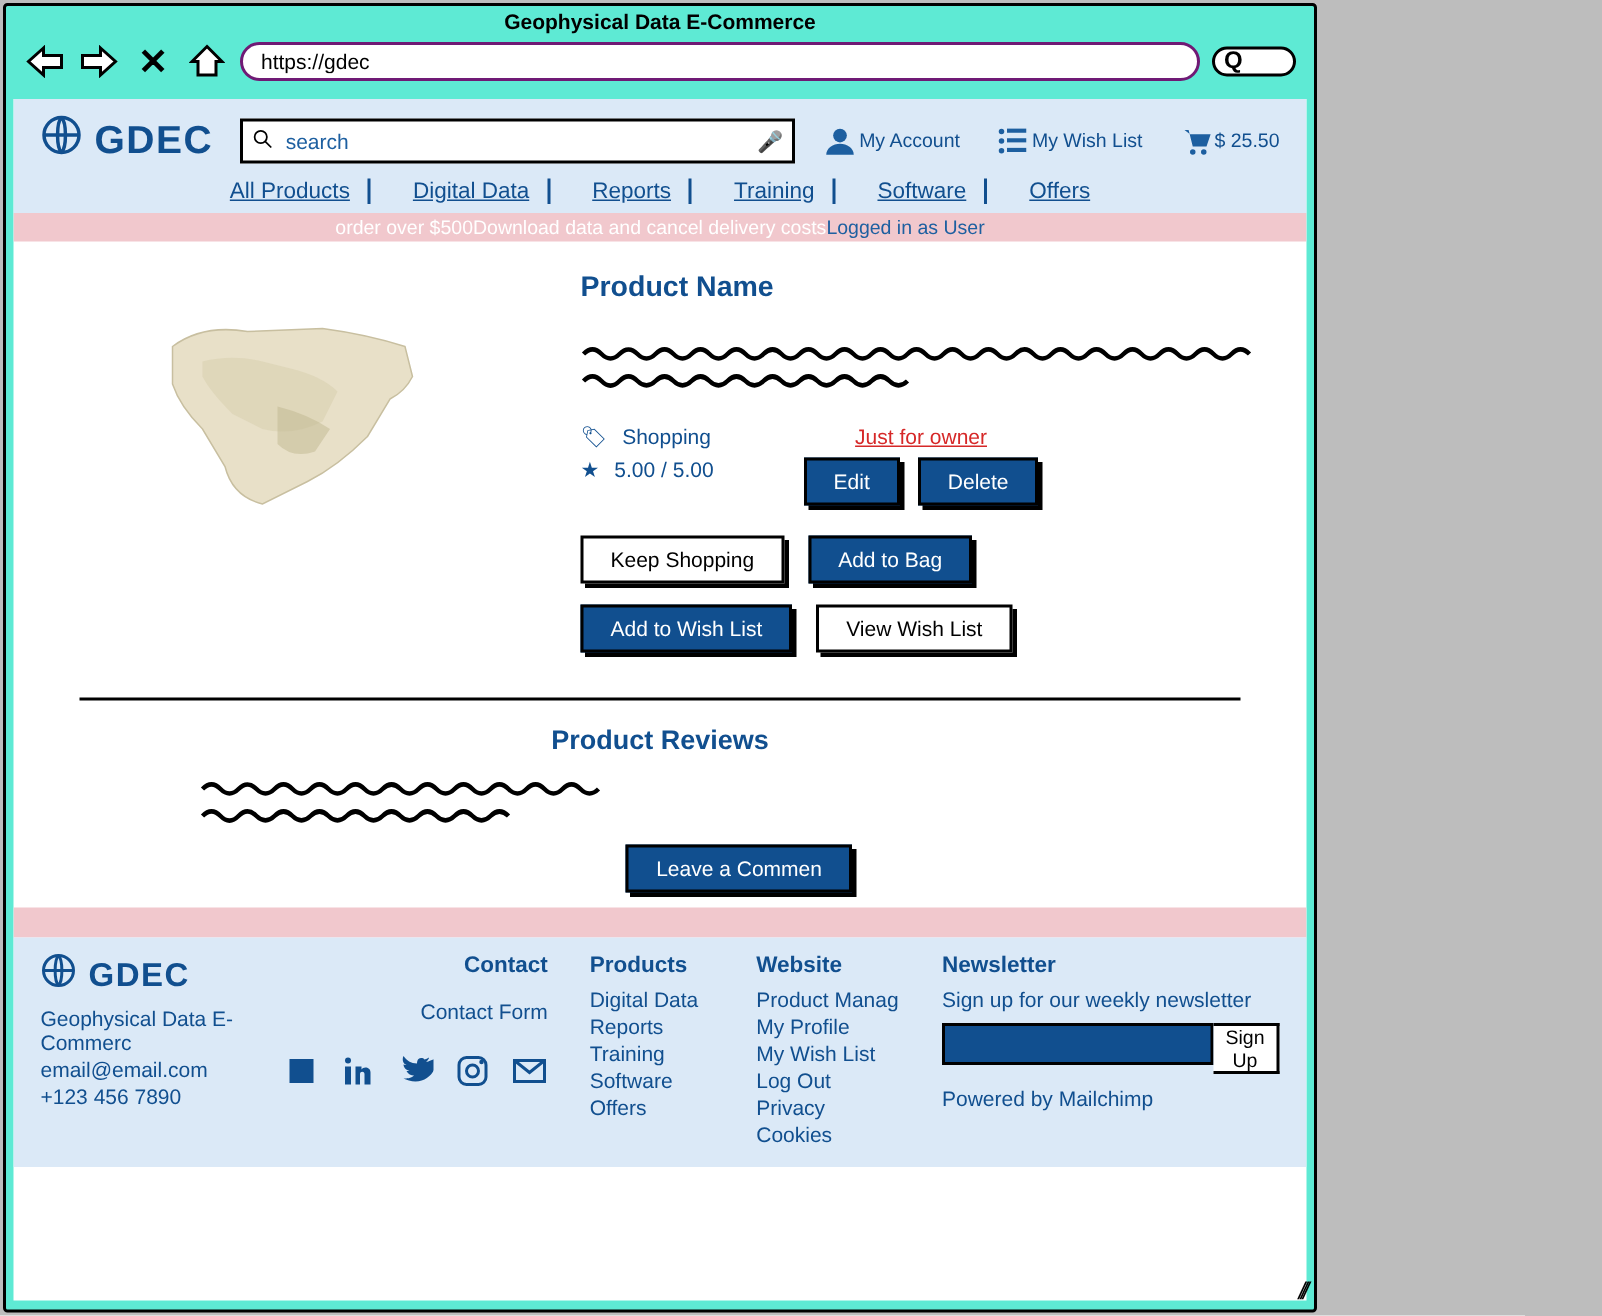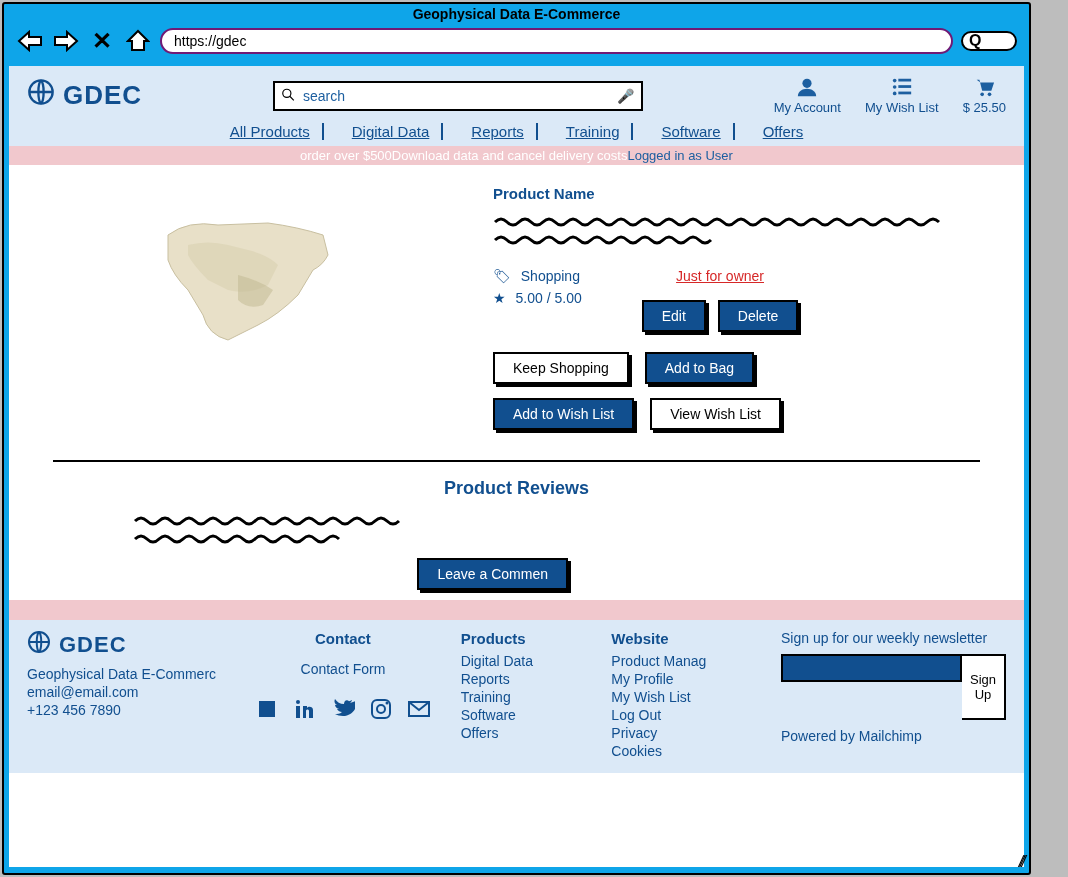--- a/index.html
+++ b/index.html
@@ -1,75 +1,75 @@
 <!DOCTYPE html>
 <html><head>
 <meta charset="utf-8">
 <style>
 *{box-sizing:border-box;margin:0;padding:0;font-family:Arial,sans-serif}
 body{background:#bdbdbd;width:1068px;height:877px;overflow:hidden}
-.browser-chrome{background:#0ea5e9;border:2px solid #000;border-radius:3px;width:1029px;height:873px;margin:2px;position:relative}
+.browser-chrome{background:#5eead4;border:2px solid #000;border-radius:3px;width:876px;height:873px;margin:2px;position:relative}
 .titlebar{text-align:center;font-weight:bold;font-size:14px;padding:2px}
 .nav-toolbar{display:flex;align-items:center;gap:8px;padding:4px 12px}
 .nav-btn{width:28px;height:24px;display:flex;align-items:center;justify-content:center;font-size:20px;font-weight:bold}
 .url-bar{flex:1;background:#fff;border:2px solid #701a75;border-radius:14px;padding:3px 12px;font-size:14px}
 .search-oval{width:56px;height:20px;background:#fff;border:2px solid #000;border-radius:12px;display:flex;align-items:center;padding:0 6px}
 .viewport{background:#fff;position:absolute;top:62px;left:5px;right:5px;bottom:6px;overflow:hidden}
 .header-band{background:#dbe9f7;padding:10px 18px 6px;color:#114f8f}
 .header-top{display:flex;align-items:center;justify-content:space-between}
 .brand{display:flex;align-items:center;gap:8px;font-size:26px;font-weight:bold;letter-spacing:1px}
 .globe-icon svg{width:28px;height:28px}
 .search-container{flex:0 0 370px;position:relative}
 .search-box{width:100%;border:2px solid #000;background:#fff;padding:5px 16px 5px 28px;font-size:14px;color:#1d5fa0}
 .search-box::placeholder{color:#1d5fa0}
 .search-icn{position:absolute;left:8px;top:50%;transform:translateY(-50%);font-size:14px}
 .mic-icn{position:absolute;right:8px;top:50%;transform:translateY(-50%);font-size:14px}
 .hdr-actions{display:flex;gap:24px}
-.hdr-act{display:flex;flex-direction:column;align-items:center;gap:2px;font-size:13px;cursor:pointer}
+.hdr-act{display:flex;flex-direction:row;align-items:center;gap:2px;font-size:13px;cursor:pointer}
 .hdr-act svg{width:22px;height:22px;fill:#1d5fa0}
 .nav-links{display:flex;justify-content:center;gap:16px;margin-top:8px;font-size:15px}
 .nav-links a{color:#114f8f;text-decoration:underline;padding:0 12px;border-right:2px solid #114f8f;cursor:pointer}
 .nav-links a:last-child{border-right:none}
 .promo-bar{background:#f1c8cd;color:#fff;font-size:13px;display:flex;justify-content:center;padding:2px 10px}
 .promo-bar .login-status{color:#1d5fa0}
 .main{padding:20px 24px 10px;color:#114f8f}
 .product-row{display:flex;gap:30px}
 .prod-img{width:430px;height:180px;display:flex;align-items:flex-start;justify-content:center;padding-top:20px}
 .prod-info{flex:1}
-.prod-title{font-size:15px;font-weight:bold;margin-bottom:12px}
+.prod-title{font-size:19px;font-weight:bold;margin-bottom:25px}
 .prod-price{font-size:17px;margin-bottom:10px}
 .squiggle{height:36px;margin-bottom:14px}
 .meta-row{display:flex;align-items:flex-start;gap:60px;margin-bottom:20px}
 .meta-left{display:flex;flex-direction:column;gap:6px;font-size:14px}
 .meta-left .line{display:flex;align-items:center;gap:10px}
 .owner-box{}
-.owner-label{color:#d62828;text-decoration:underline;font-size:14px;margin-bottom:16px;text-align:center}
+.owner-label{color:#d62828;text-decoration:underline;font-size:14px;margin-bottom:6px;text-align:center}
 .owner-btns{display:flex;gap:12px}
 .btn{padding:6px 18px;font-size:14px;cursor:pointer;border:2px solid #000000}
 .btn-primary{background:#114f8f;color:#fff;box-shadow:3px 3px 0 #000}
 .btn-outline{background:#fff;color:#000;box-shadow:3px 3px 0 #000}
 .action-row{display:flex;gap:16px;margin-bottom:14px}
 .divider{border:none;border-top:2px solid #000;margin:16px 20px}
 .reviews-h{text-align:center;font-size:18px;font-weight:bold;margin:8px 0 14px}
 .review-block{padding:0 100px}
 .review-squiggle{height:36px;margin-bottom:30px}
 .footer-promo{background:#f1c8cd;height:20px}
 .footer{background:#dbe9f7;color:#114f8f;padding:10px 18px 14px;display:flex;gap:28px;font-size:14px}
 .footer h4{font-size:15px;font-weight:bold;margin-bottom:4px}
 .footer .col{display:flex;flex-direction:column;gap:2px}
 .footer .col1{width:210px}
-.footer .col2{width:190px;align-items:center}
+.footer .col2{width:190px;align-items:flex-end}
 .footer .col3{width:130px}
 .footer .col4{width:150px}
 .footer .col5{flex:1}
 .social-row{display:flex;gap:14px;margin-top:18px;font-size:22px}
 .social-row svg{width:24px;height:24px;fill:#114f8f}
 .newsletter-row{display:flex;margin:6px 0}
 .nl-input{flex:1;background:#114f8f;border:2px solid #000;height:28px}
-.nl-btn{background:#fff;border:2px solid #000;border-left:none;padding:16px 8px;font-size:13px;cursor:pointer}
+.nl-btn{background:#fff;border:2px solid #000;border-left:none;padding:0 8px;font-size:13px;cursor:pointer}
 .footer-brand{display:flex;align-items:center;gap:8px;font-size:22px;font-weight:bold;letter-spacing:1px;margin-bottom:4px}
 .resize-handle{position:absolute;right:6px;bottom:2px;font-size:16px;font-style:italic;letter-spacing:-3px}
 </style>
 </head>
 <body>
 
 <div class="browser-chrome">
   <div class="titlebar">Geophysical Data E-Commerce</div>
   <div class="nav-toolbar">
     <div class="nav-btn">
@@ -263,20 +263,21 @@
       <div class="col col4">
         <h4>Website</h4>
         <span>Product Manag</span>
         <span>My Profile</span>
         <span>My Wish List</span>
         <span>Log Out</span>
         <span>Privacy</span>
         <span>Cookies</span>
       </div>
       <div class="col col5">
+        <h4>Newsletter</h4>
         <div>Sign up for our weekly newsletter</div>
         <div class="newsletter-row">
           <input class="nl-input" style="">
           <button class="nl-btn">Sign Up</button>
         </div>
         <div>Powered by Mailchimp</div>
       </div>
     </div>
   </div>
   <div class="resize-handle">///</div>

